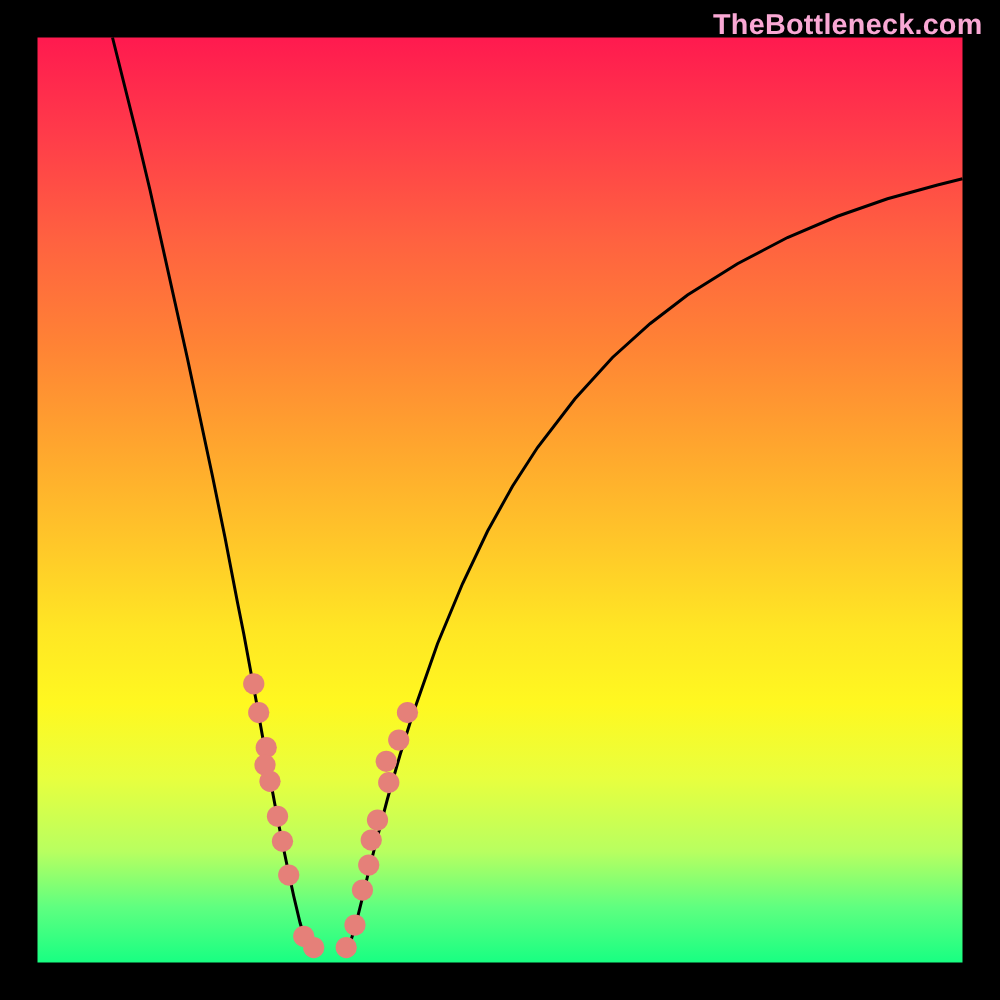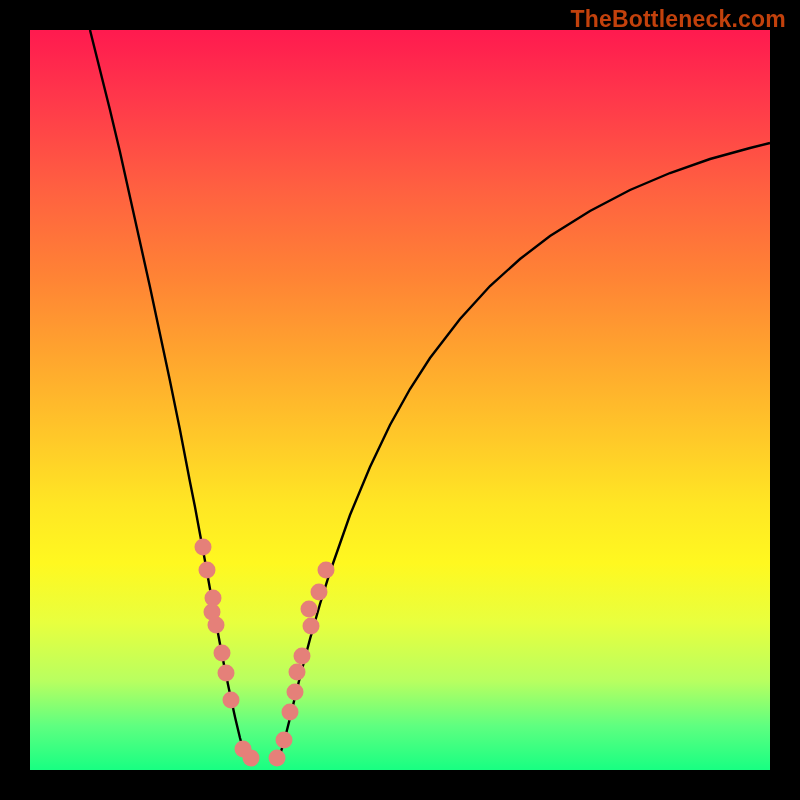--- a/index.html
+++ b/index.html
@@ -30,21 +30,21 @@
       #b8ff60 88%,
       #5fff80 94%,
       #18ff82 100%);
   }
   .watermark {
     position: absolute;
     top: 6px;
     right: 14px;
     font-size: 23px;
     font-weight: 600;
-    color: #c2410c;
+    color: #f9a8d4;
     letter-spacing: 0.2px;
     user-select: none;
   }
   svg.plot {
     position: absolute;
     left: 30px;
     top: 30px;
     width: 740px;
     height: 740px;
     overflow: visible;

